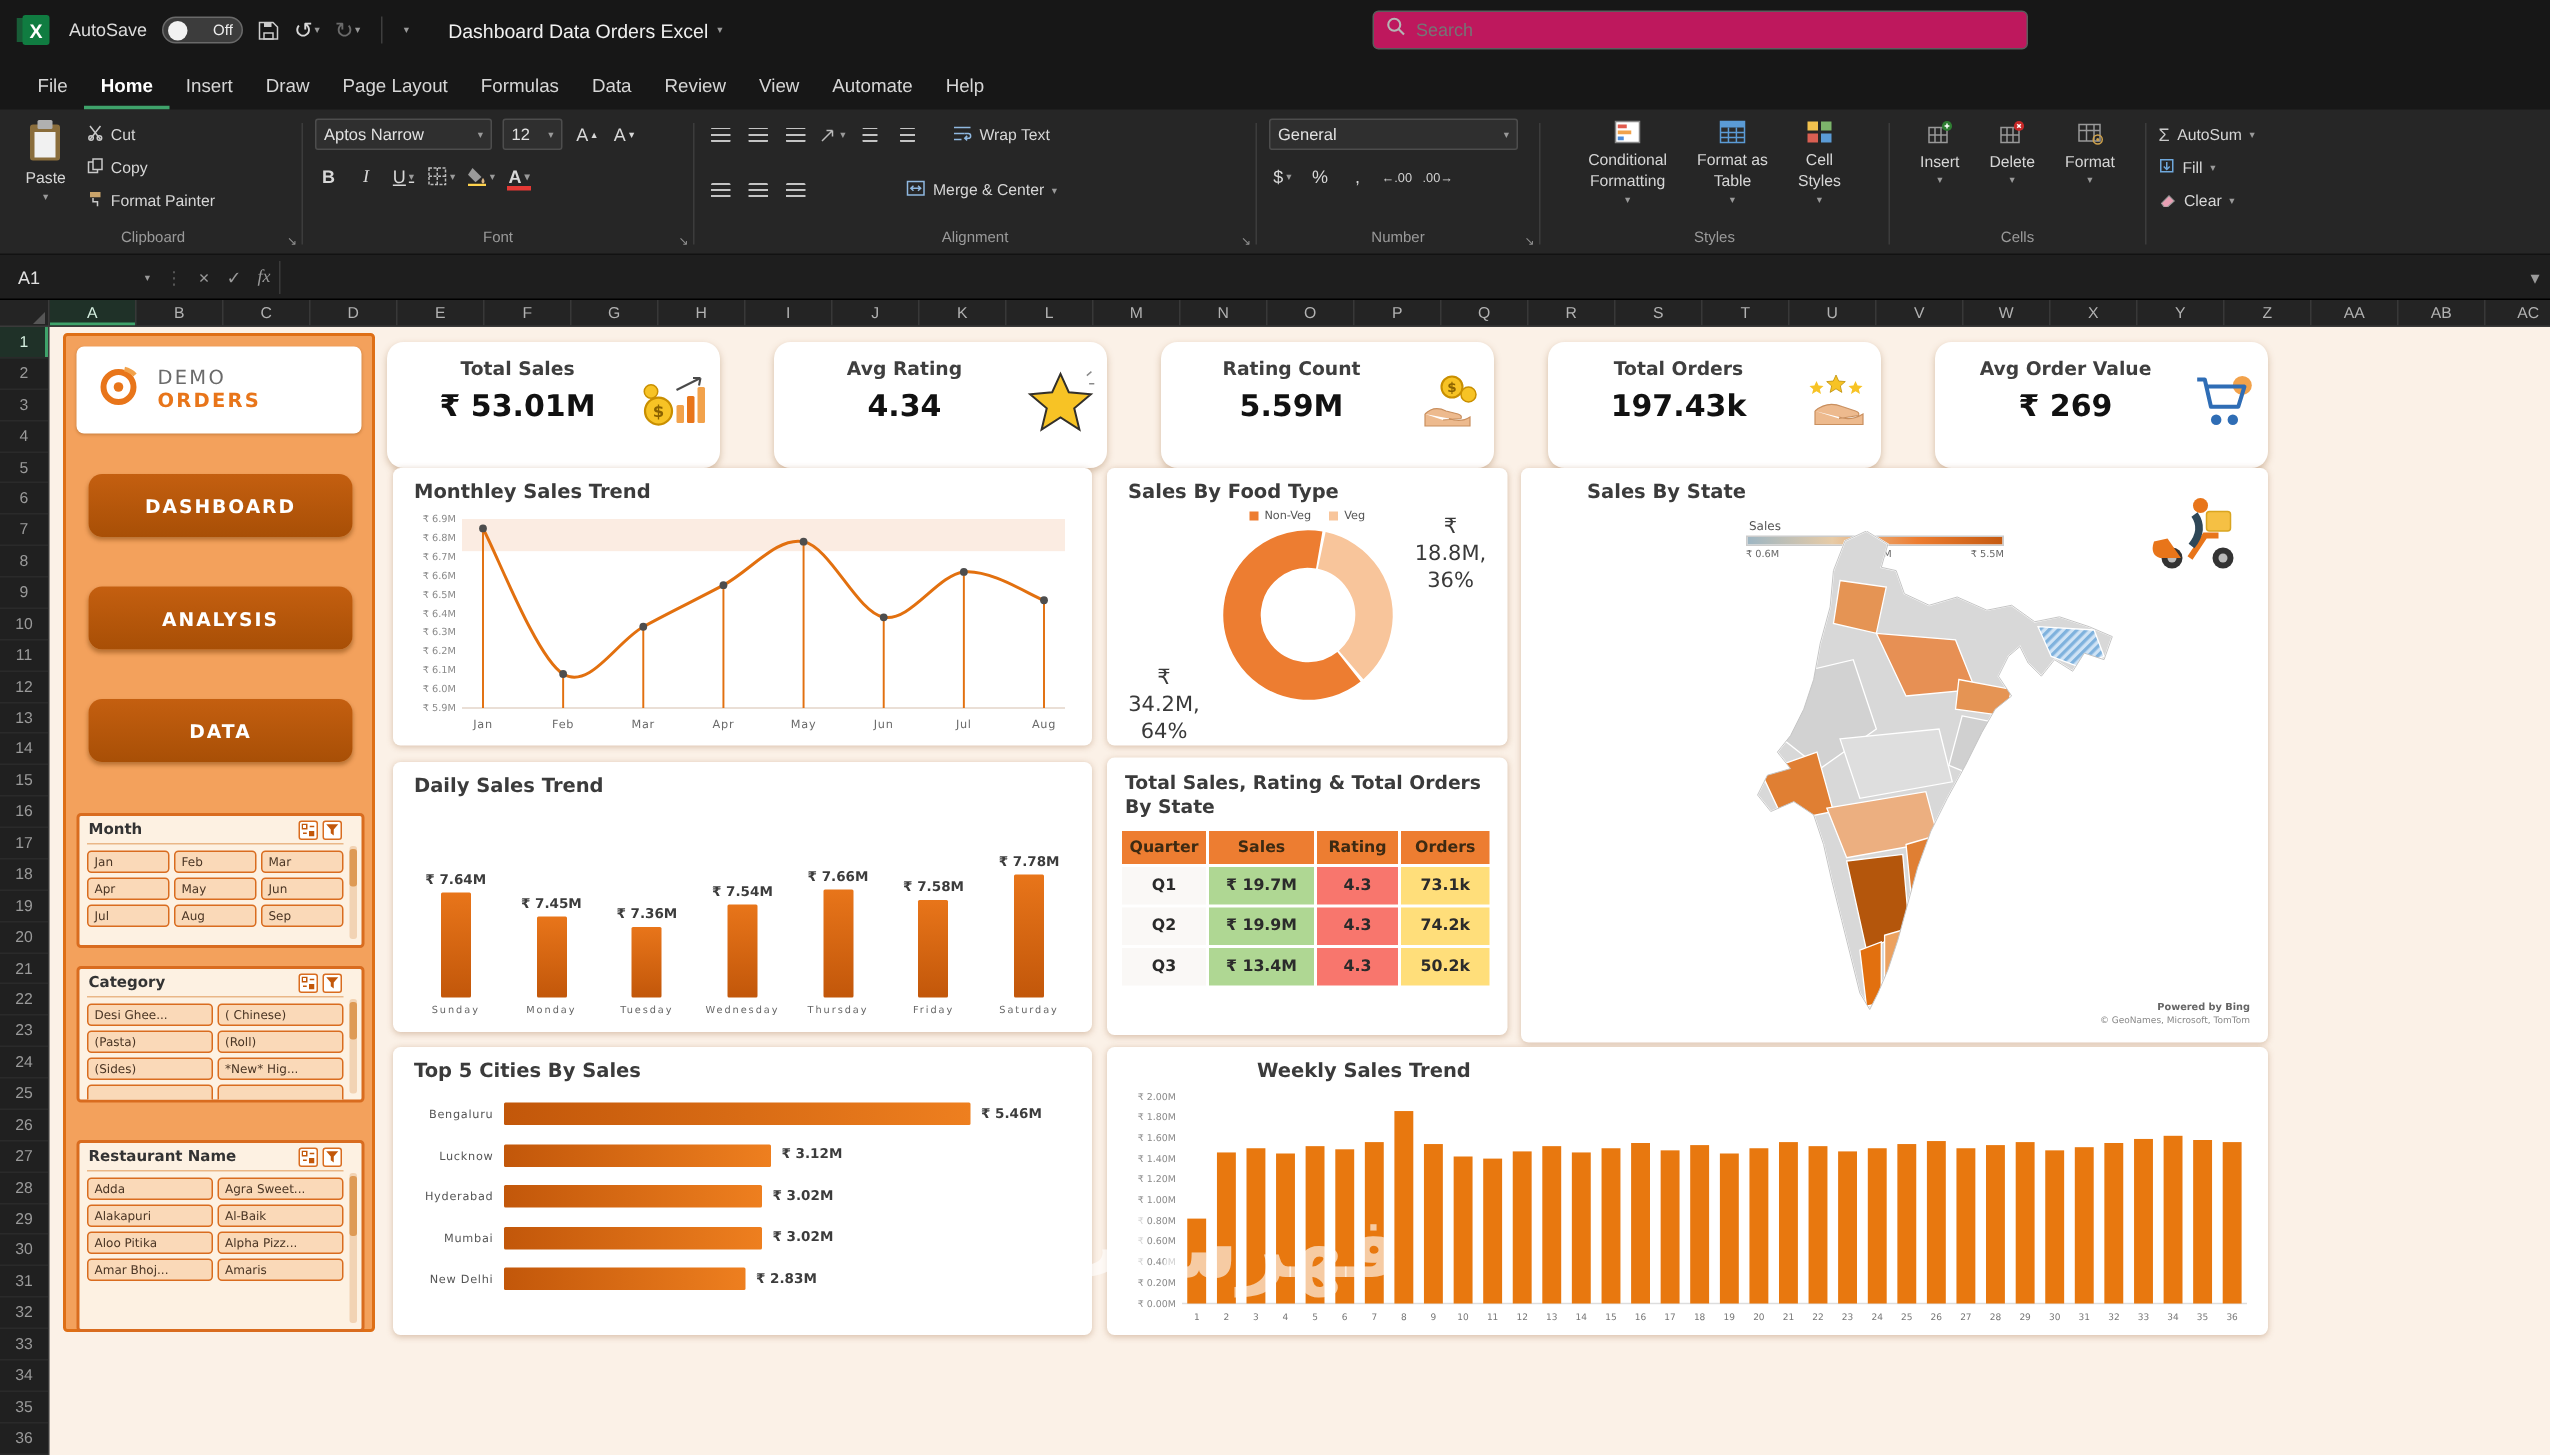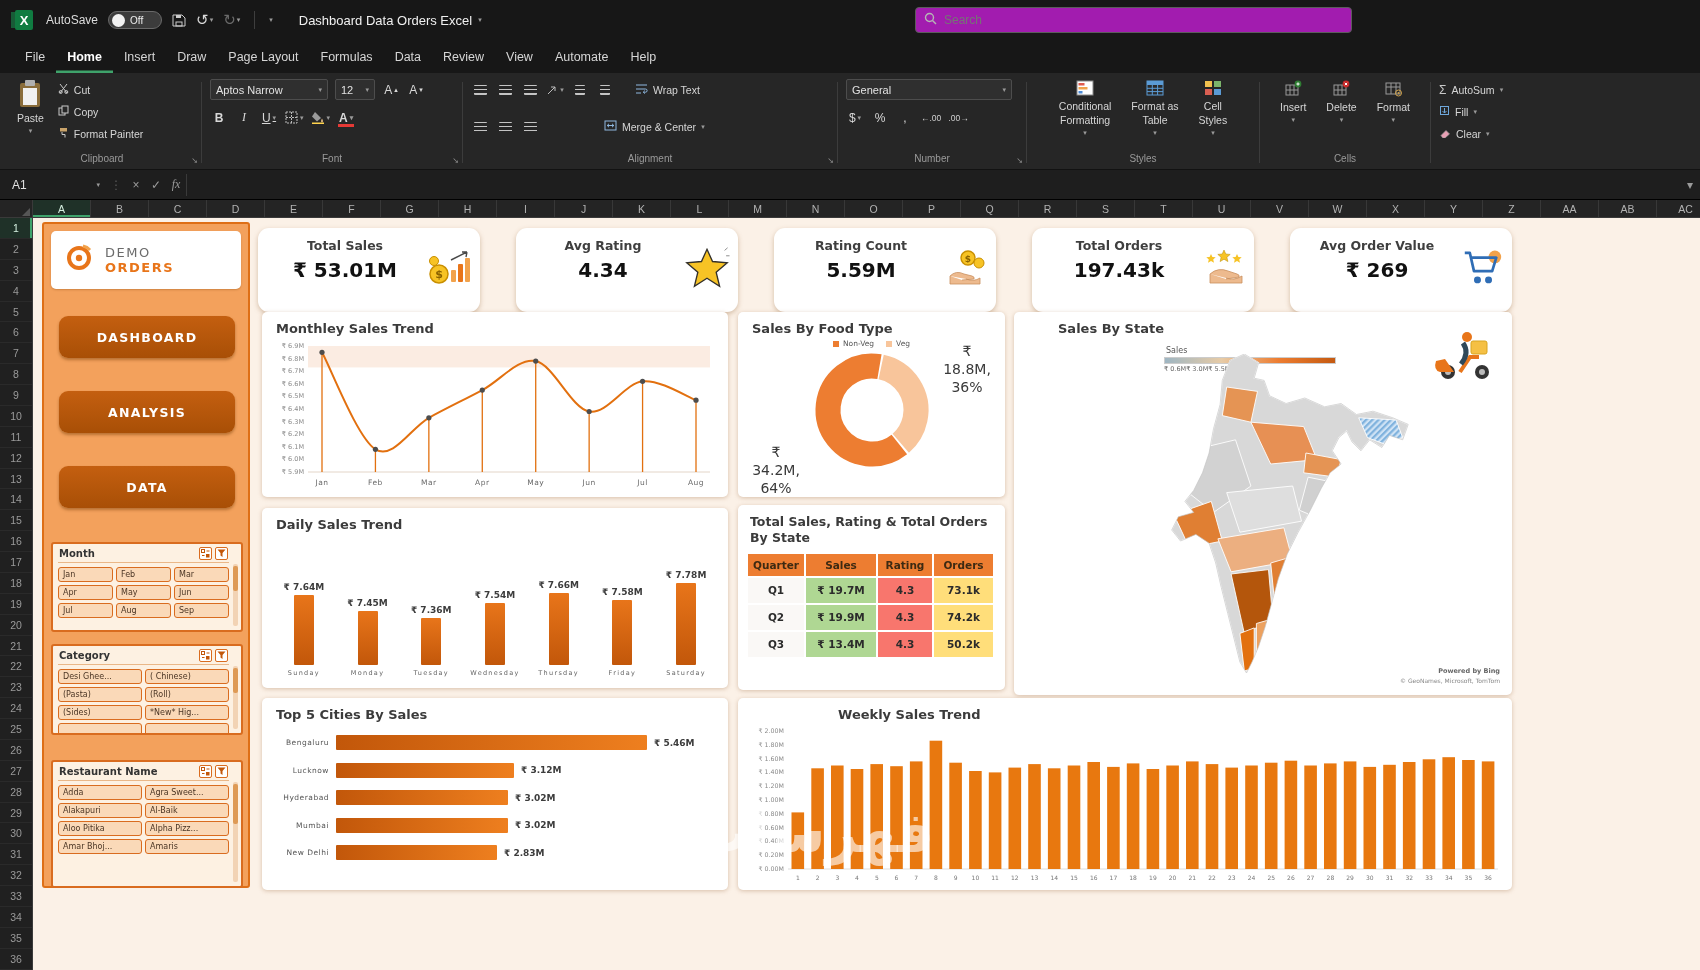--- a/index.html
+++ b/index.html
@@ -5,27 +5,27 @@
 *{margin:0;padding:0;box-sizing:border-box;}
 html,body{width:1700px;height:970px;overflow:hidden;background:#171717;font-family:"Liberation Sans",sans-serif;}
 #app{width:1700px;height:970px;display:flex;flex-direction:column;}
 
 #titlebar{height:40px;background:#171717;display:flex;align-items:center;color:#e4e4e4;position:relative;flex:none;}
 #titlebar .qa{display:flex;align-items:center;gap:10px;padding-left:10px;}
 .xlogo{width:26px;height:26px;display:flex;align-items:center;justify-content:center;}
 .tb-txt{font-size:12px;color:#dcdcdc;}
 .toggle{width:54px;height:18px;background:#3c3c3c;border:1px solid #6a6a6a;border-radius:10px;display:flex;align-items:center;padding:0 3px;gap:5px;cursor:pointer;}
 .toggle .knob{width:13px;height:13px;background:#f2f2f2;border-radius:50%;}
-.toggle .tlabel{font-size:10px;color:#eee;}
+.toggle .tlabel{font-size:10px;color:#eee;margin-left:12px;}
 .qabtn{font-size:15px;color:#d8d8d8;display:flex;align-items:center;gap:1px;cursor:pointer;}
 .qabtn.disabled{color:#6a6a6a;}
 .chev{font-size:7px;color:#9a9a9a;}
 .vdiv{width:1px;height:18px;background:#3e3e3e;margin:0 4px;}
 #doc-title{display:flex;align-items:center;gap:6px;margin-left:26px;font-size:13px;color:#f0f0f0;cursor:pointer;}
-#searchbox{position:absolute;left:915px;top:7px;width:437px;height:26px;background:#a21caf;border:1px solid #5c5c5c;border-radius:4px;display:flex;align-items:center;padding:0 8px;gap:7px;}
+#searchbox{position:absolute;left:915px;top:7px;width:437px;height:26px;background:#be185d;border:1px solid #5c5c5c;border-radius:4px;display:flex;align-items:center;padding:0 8px;gap:7px;}
 #searchbox input{background:transparent;border:none;outline:none;color:#cfcfcf;font-size:12px;width:100%;font-family:"Liberation Sans",sans-serif;}
 
 #menubar{height:33px;background:#171717;display:flex;align-items:flex-end;padding-left:14px;flex:none;}
 .mtab{padding:0 11px;height:31px;line-height:31px;font-size:12.5px;color:#d6d6d6;cursor:pointer;}
 .mtab.active{color:#fff;font-weight:bold;box-shadow:inset 0 -2.5px 0 #3fa36b;}
 
 #ribbon{height:97px;background:#262626;display:flex;padding:3px 4px 0;flex:none;border-bottom:1px solid #121212;}
 .rgroup{display:flex;flex-direction:column;position:relative;padding:2px 7px 0;flex:none;}
 .rbody{display:flex;gap:8px;align-items:flex-start;flex:1;}
 .rlabel{text-align:center;font-size:10px;color:#9a9a9a;height:18px;line-height:16px;}
@@ -128,21 +128,21 @@
 .clabel{width:62px;text-align:right;padding-right:7px;font-size:7.5px;letter-spacing:.5px;color:#555;flex:none;}
 .cbar{height:15px;background:linear-gradient(90deg,#C2570A,#EE7F1F);border-radius:1px;flex:none;}
 .cval{font-size:9px;font-weight:bold;color:#3c3c3c;margin-left:7px;white-space:nowrap;}
 
 #weekly-chart{padding-left:8px;}
 
 #p-map .ptitle{padding-left:44px;}
 #map-legend{position:absolute;left:150px;top:34px;width:172px;}
 #map-legend .mlabel{font-size:8px;color:#555;margin-left:2px;}
 #map-grad{height:7px;background:linear-gradient(90deg,#9EB6C3,#E7CBA6,#ED7D31,#C55A11);margin:2px 0 1px;border:0.5px solid #ccc;}
-#map-ticks{display:flex;font-size:6.5px;color:#666;}
+#map-ticks{display:flex;justify-content:space-between;font-size:6.5px;color:#666;}
 #scooter{position:absolute;right:16px;top:16px;}
 #india-map{position:absolute;left:100px;top:42px;}
 #map-attr{position:absolute;right:12px;bottom:9px;text-align:right;font-size:6px;color:#888;line-height:1.6;}
 #map-attr .l1{font-weight:bold;font-size:6.5px;color:#666;}
 
 #watermark{position:absolute;left:660px;top:582px;font-size:56px;font-weight:bold;color:rgba(255,255,255,.62);z-index:60;pointer-events:none;font-family:"DejaVu Sans",sans-serif;}
 </style>
 </head>
 <body>
 

